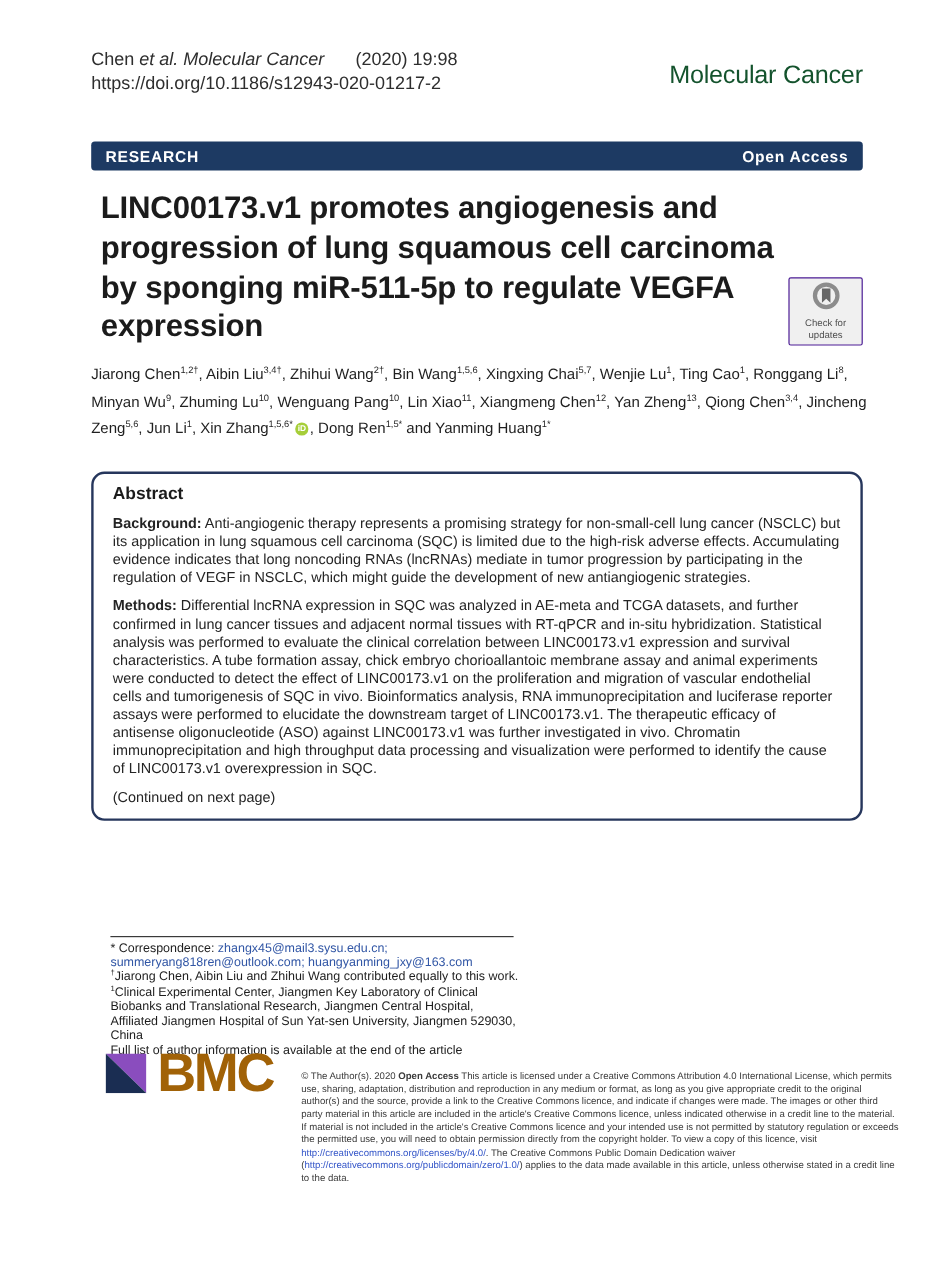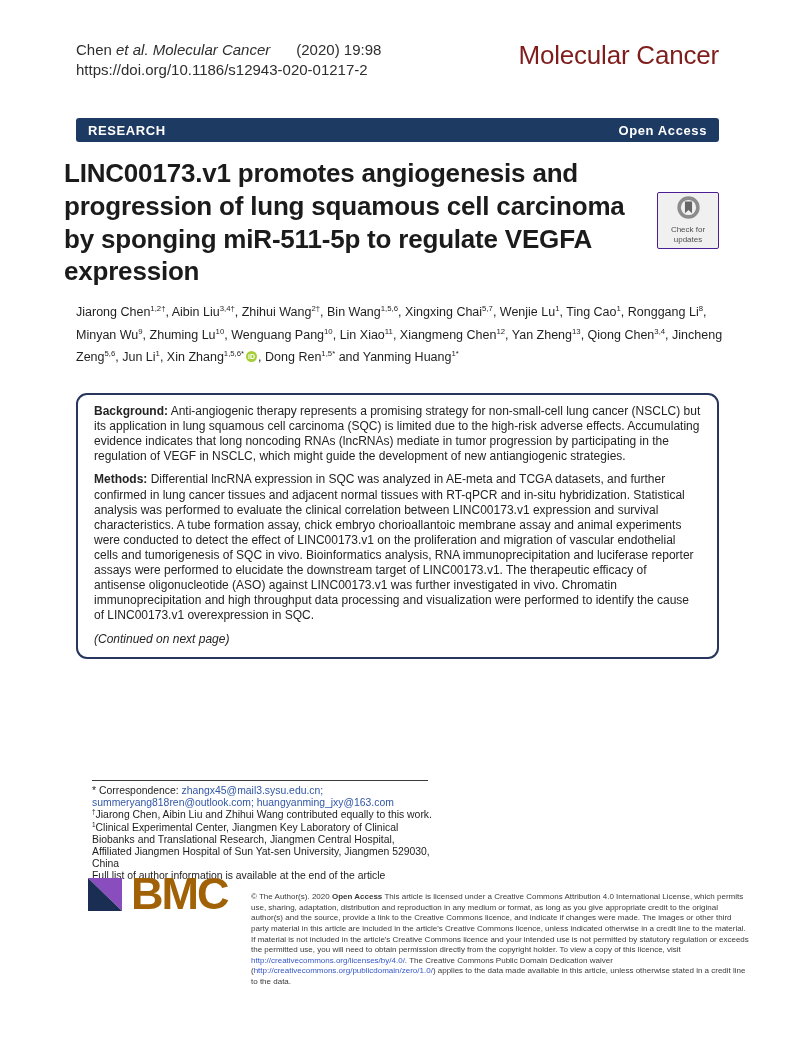--- a/index.html
+++ b/index.html
@@ -10,31 +10,31 @@
     overflow:hidden;
   }
   sup { font-size:62%; line-height:0; }
   .italic { font-style:italic; }
 
   
   .meta-header { position:absolute; left:76px; right:74px; top:40px;
     display:flex; justify-content:space-between; align-items:flex-start; }
   .citation-line, .doi-line { font-size:15px; color:#2e2e2e; line-height:1.35; }
   .citation-issue { margin-left:26px; }
-  .journal-name { font-size:26px; color:#7f1d1d; letter-spacing:-0.2px; }
+  .journal-name { font-size:21px; color:#14532d; margin-top:11px; letter-spacing:-0.2px; }
 
   
   .banner { position:absolute; left:76px; right:74px; top:118px; height:24px;
     background:#1d3a63; border-radius:3px; color:#fff;
     display:flex; justify-content:space-between; align-items:center;
     padding:0 12px; font-size:13px; font-weight:bold; letter-spacing:0.6px; }
 
   
-  .title-row { position:absolute; left:64px; right:74px; top:157px;
-    display:flex; justify-content:space-between; align-items:center; }
+  .title-row { position:absolute; left:84px; right:74px; top:157px;
+    display:flex; justify-content:space-between; align-items:flex-end; }
   .article-title { margin:0; width:567px; font-size:26px; line-height:1.26;
     font-weight:bold; color:#1b1b1b; letter-spacing:-0.2px; }
   .check-badge { width:62px; height:57px; background:#f0f0f0;
     border:1px solid #4c1d95; border-radius:2px; margin-top:-5px;
     display:flex; flex-direction:column; align-items:center; justify-content:center; gap:1px;
     cursor:pointer; }
   .check-text { font-size:8px; color:#4f4f4f; text-align:center; line-height:1.2; }
 
   
   .authors { position:absolute; left:76px; top:301px; width:652px;
@@ -42,21 +42,21 @@
   .orcid-icon { display:inline-block; width:11px; height:11px; background:#a6ce39;
     border-radius:50%; color:#fff; font-size:7px; font-weight:bold; text-align:center;
     line-height:11px; vertical-align:2px; margin:0 1px 0 2px; }
 
   
   .abstract-box { position:absolute; left:76px; right:74px; top:393px;
     border:2px solid #26365c; border-radius:11px; padding:9px 16px 10px; }
   .abstract-heading { margin:0 0 9px; font-size:14.5px; color:#1b1b1b; }
   .abstract-box p { margin:0 0 8px; font-size:12px; line-height:1.26; color:#242424; }
   .para-label { font-weight:bold; }
-  .continued { font-size:10.5px; margin:2px 0 0 !important;font-style:italic; }
+  .continued { font-size:10.5px; margin:2px 0 0 !important; }
 
   
   .footnotes { position:absolute; left:92px; top:780px; width:340px;
     font-size:10.4px; line-height:1.17; color:#1d1d1d; }
   .fn-rule { border:none; border-top:1px solid #3a3a3a; width:336px; margin:0 0 4px; }
   .footnotes p { margin:0; }
   .email-link { color:#3156a5; text-decoration:none; }
 
   
   .bottom-row { position:absolute; left:88px; top:878px; display:flex; align-items:flex-start; }
@@ -96,20 +96,21 @@
       <div class="check-text">
         <span>Check for</span><br>
         <span>updates</span>
       </div>
     </div>
   </div>
 
   <div class="authors" id="authors-line"><span>Jiarong Chen</span><sup>1,2†</sup>, <span>Aibin Liu</span><sup>3,4†</sup>, <span>Zhihui Wang</span><sup>2†</sup>, <span>Bin Wang</span><sup>1,5,6</sup>, <span>Xingxing Chai</span><sup>5,7</sup>, <span>Wenjie Lu</span><sup>1</sup>, <span>Ting Cao</span><sup>1</sup>, <span>Ronggang Li</span><sup>8</sup>, <span>Minyan Wu</span><sup>9</sup>, <span>Zhuming Lu</span><sup>10</sup>, <span>Wenguang Pang</span><sup>10</sup>, <span>Lin Xiao</span><sup>11</sup>, <span>Xiangmeng Chen</span><sup>12</sup>, <span>Yan Zheng</span><sup>13</sup>, <span>Qiong Chen</span><sup>3,4</sup>, <span>Jincheng Zeng</span><sup>5,6</sup>, <span>Jun Li</span><sup>1</sup>, <span>Xin Zhang</span><sup>1,5,6*</sup><span class="orcid-icon">iD</span>, <span>Dong Ren</span><sup>1,5*</sup> and <span>Yanming Huang</span><sup>1*</sup></div>
 
   <section class="abstract-box">
+    <h2 class="abstract-heading">Abstract</h2>
     <p><span class="para-label">Background:</span><span> Anti-angiogenic therapy represents a promising strategy for non-small-cell lung cancer (NSCLC) but its application in lung squamous cell carcinoma (SQC) is limited due to the high-risk adverse effects. Accumulating evidence indicates that long noncoding RNAs (lncRNAs) mediate in tumor progression by participating in the regulation of VEGF in NSCLC, which might guide the development of new antiangiogenic strategies.</span></p>
     <p><span class="para-label">Methods:</span><span> Differential lncRNA expression in SQC was analyzed in AE-meta and TCGA datasets, and further confirmed in lung cancer tissues and adjacent normal tissues with RT-qPCR and in-situ hybridization. Statistical analysis was performed to evaluate the clinical correlation between LINC00173.v1 expression and survival characteristics. A tube formation assay, chick embryo chorioallantoic membrane assay and animal experiments were conducted to detect the effect of LINC00173.v1 on the proliferation and migration of vascular endothelial cells and tumorigenesis of SQC in vivo. Bioinformatics analysis, RNA immunoprecipitation and luciferase reporter assays were performed to elucidate the downstream target of LINC00173.v1. The therapeutic efficacy of antisense oligonucleotide (ASO) against LINC00173.v1 was further investigated in vivo. Chromatin immunoprecipitation and high throughput data processing and visualization were performed to identify the cause of LINC00173.v1 overexpression in SQC.</span></p>
     <p class="continued">(Continued on next page)</p>
   </section>
 
   <div class="footnotes">
     <hr class="fn-rule">
     <p><span>* Correspondence: </span><span id="correspondence-emails"><a class="email-link" href="#">zhangx45@mail3.sysu.edu.cn;</a> <a class="email-link" href="#">summeryang818ren@outlook.com;</a> <a class="email-link" href="#">huangyanming_jxy@163.com</a></span></p>
     <p><sup>†</sup><span>Jiarong Chen, Aibin Liu and Zhihui Wang contributed equally to this work.</span></p>
     <p><sup>1</sup><span>Clinical Experimental Center, Jiangmen Key Laboratory of Clinical Biobanks and Translational Research, Jiangmen Central Hospital, Affiliated Jiangmen Hospital of Sun Yat-sen University, Jiangmen 529030, China</span></p>

